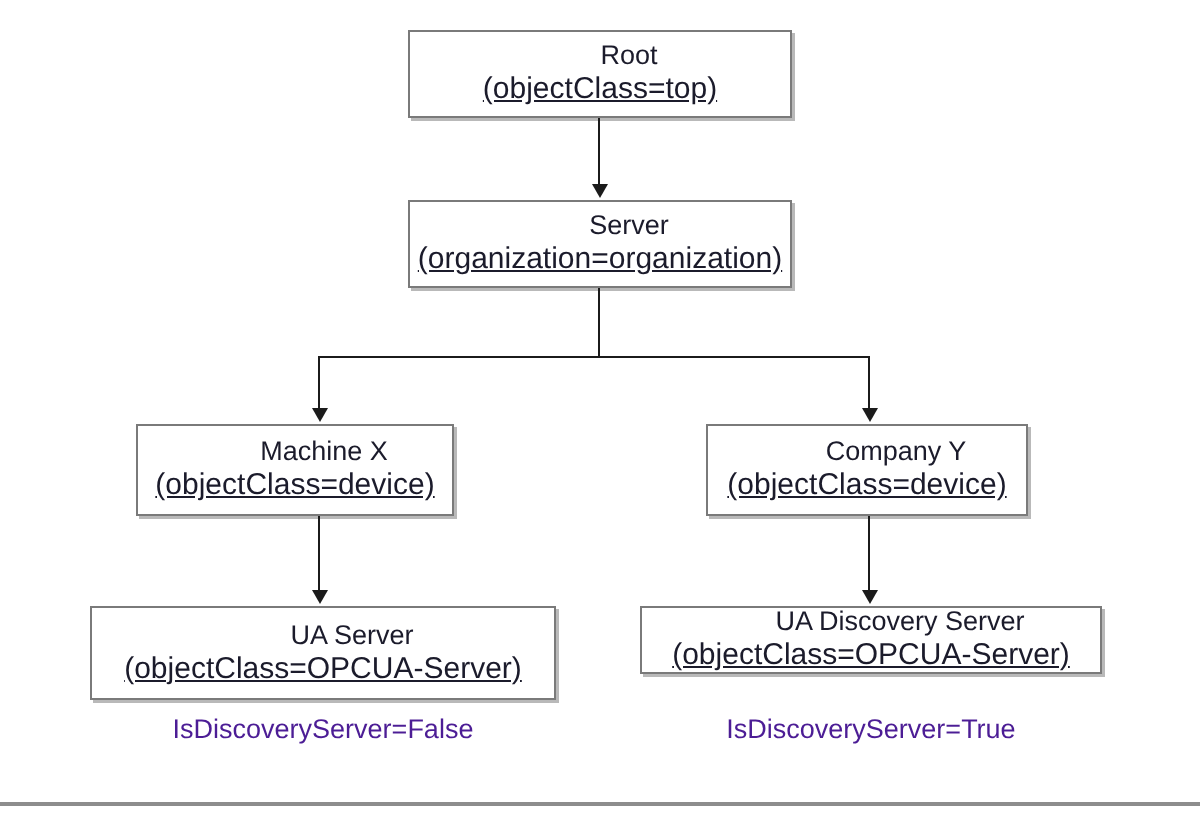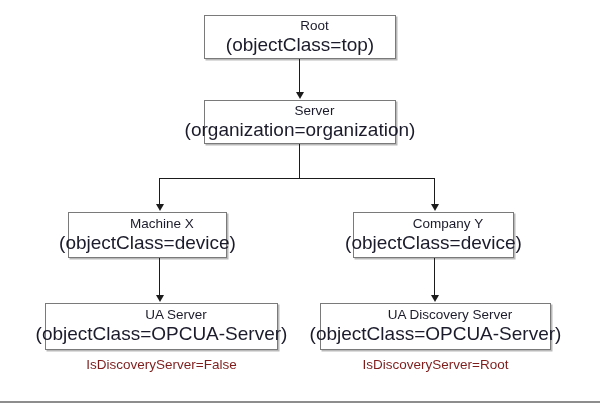--- a/index.html
+++ b/index.html
@@ -29,29 +29,30 @@
     justify-content: center;
     color: #1b1b2b;
     line-height: 1.18;
     white-space: nowrap;
   }
   .node .line1 {
     font-size: 13.5px;
     padding-left: 29px;
   }
   .node .line2 {
-    font-size: 19px;
+    font-size: 15px;
+    text-decoration: underline;
   }
 
   #node-root      { left: 204px; top: 15px;  width: 192px; height: 44px; }
   #node-company   { left: 204px; top: 100px; width: 192px; height: 44px; }
   #node-machine-x { left: 68px;  top: 212px; width: 159px; height: 46px; }
   #node-machine-y { left: 353px; top: 212px; width: 161px; height: 46px; }
   #node-ua-server { left: 45px;  top: 303px; width: 233px; height: 47px; text-align: right; }
-  #node-ua-discovery-server { left: 320px; top: 303px; width: 231px; height: 47px; }
+  #node-ua-discovery-server { left: 320px; top: 303px; width: 231px; height: 34px; }
 
   
   .conn-v, .conn-h {
     position: absolute;
     background: #1b1b1b;
   }
   .conn-v { width: 1px; }
   .conn-h { height: 1px; }
 
   .arrowhead {
@@ -80,21 +81,21 @@
   #edge-machinex-uaserver { left: 159px; top: 258px; height: 38px; }
   #arrow-machinex-uaserver{ left: 156px; top: 295px; }
   
   #edge-machiney-uadisc   { left: 434px; top: 258px; height: 38px; }
   #arrow-machiney-uadisc  { left: 431px; top: 295px; }
 
   
   .caption {
     position: absolute;
     font-size: 13.5px;
-    color: #7f1d1d;
+    color: #4c1d95;
     white-space: nowrap;
     text-align: center;
   }
   #caption-ua-server           { left: 45px;  top: 357px; width: 233px; }
   #caption-ua-discovery-server { left: 320px; top: 357px; width: 231px; }
 
   
   #bottom-rule {
     position: absolute;
     left: 0;
@@ -151,17 +152,17 @@
     <span class="line1">UA Server</span>
     <span class="line2">(objectClass=OPCUA-Server)</span>
   </div>
 
   <div class="node" id="node-ua-discovery-server">
     <span class="line1">UA Discovery Server</span>
     <span class="line2">(objectClass=OPCUA-Server)</span>
   </div>
 
   <div class="caption" id="caption-ua-server">IsDiscoveryServer=False</div>
-  <div class="caption" id="caption-ua-discovery-server">IsDiscoveryServer=Root</div>
+  <div class="caption" id="caption-ua-discovery-server">IsDiscoveryServer=True</div>
 
   <div id="bottom-rule"></div>
 
 </div>
 
 </body></html>

